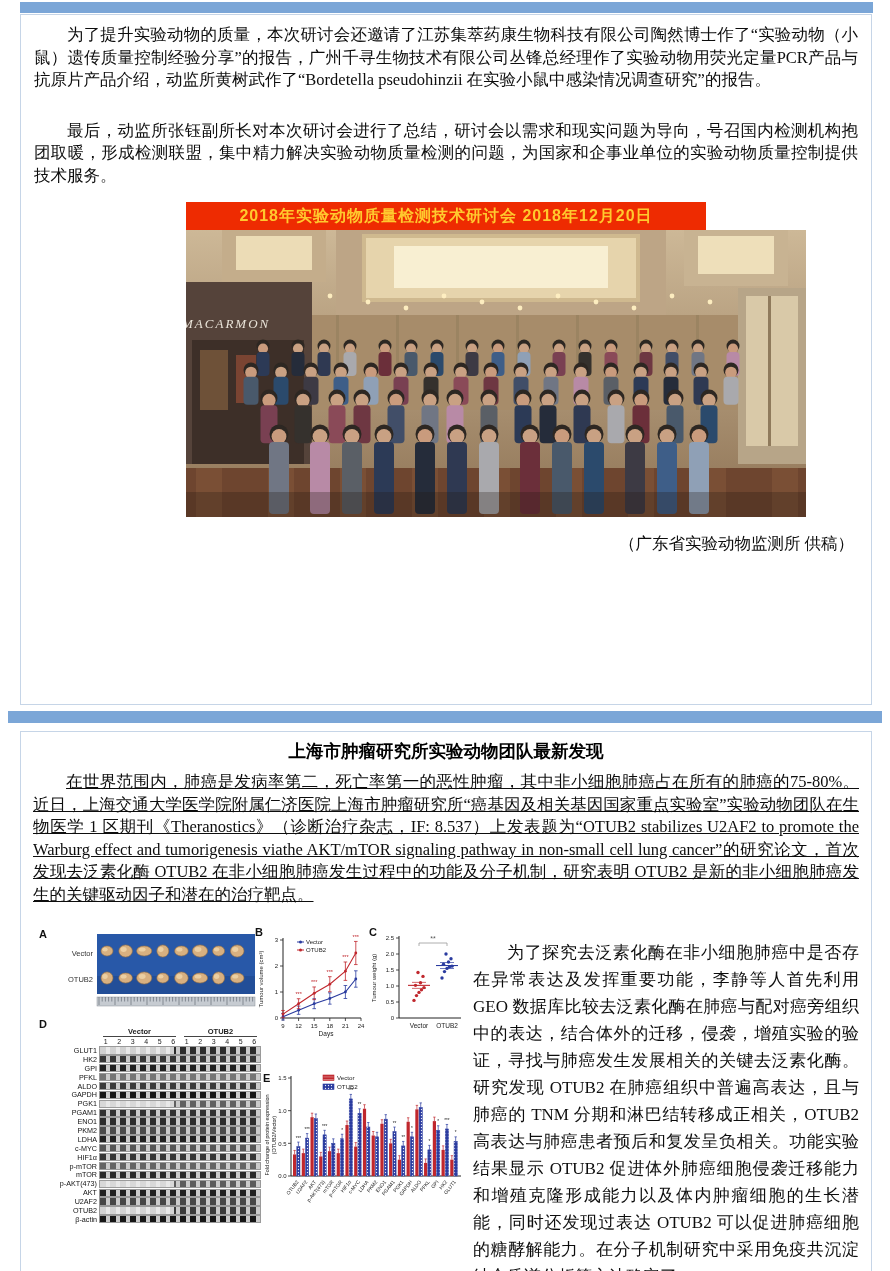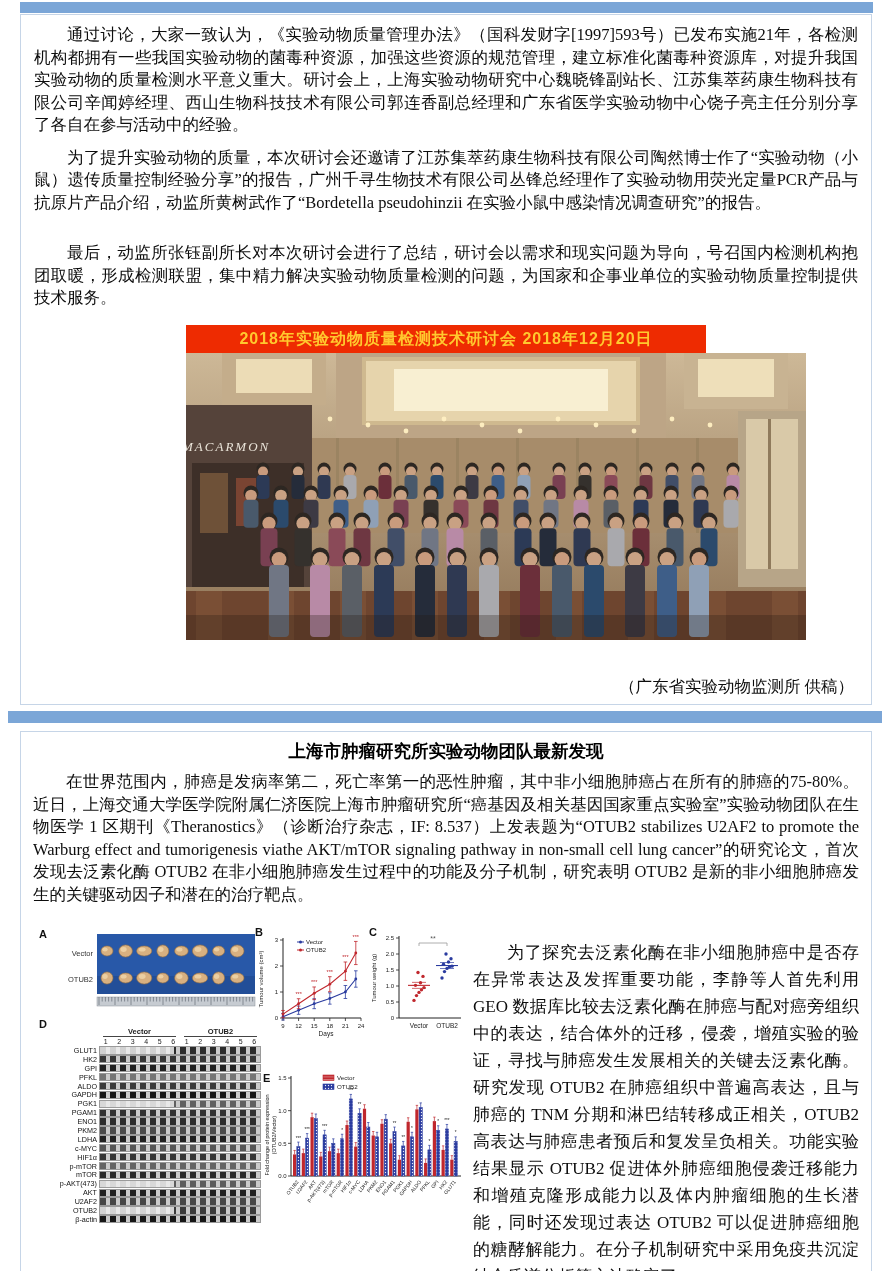--- a/index.html
+++ b/index.html
@@ -10,24 +10,24 @@
   .box{position:absolute;left:20px;width:852px;box-sizing:border-box;background:#fff;border:1px solid #c6d5e7;}
   .box1{top:14px;height:691px;padding:9px 13px 0 13px;}
   .box2{top:731px;height:543px;border-bottom:none;padding:6px 12px 0 12px;overflow:hidden;}
   .para{font-size:16.5px;line-height:22.5px;color:#0d0d0d;text-align:justify;text-indent:2em;margin:0 0 10px 0;}
   .para.p3{margin-top:28px;margin-bottom:0;}
   .group-photo{width:520px;margin:15px auto 0 auto;}
   .photo-banner{height:28px;line-height:28px;background:#ee2b01;color:#ffc92e;text-align:center;
     font-family:"Liberation Sans","DejaVu Sans",sans-serif;font-weight:bold;font-size:16px;letter-spacing:1px;
     white-space:nowrap;overflow:hidden;}
   #photo-svg{display:block;width:620px;height:287px;background:#9a7d5e;}
-  .attribution{font-size:16.5px;color:#0d0d0d;text-align:right;margin:36px 4px 0 0;}
+  .attribution{font-size:16.5px;color:#0d0d0d;text-align:right;margin:16px 4px 0 0;}
   .a2-title{margin:2px 0 0 0;text-align:center;font-size:17.5px;line-height:23px;font-weight:bold;color:#000;}
   .a2-subtitle{margin:13px 0 0 0;text-align:center;font-size:17.5px;line-height:23px;font-weight:bold;color:#121212;}
-  .a2-intro{margin-top:8px;margin-bottom:16px;}
+  .a2-intro{margin-top:8px;margin-bottom:16px;text-decoration:underline;}
   .fig-row{display:flex;margin-top:13px;}
   .sci-figure{position:relative;flex:none;width:434px;height:306px;background:#fff;
     font-family:"Liberation Sans","DejaVu Sans",sans-serif;}
   .col-text{flex:1;margin-left:6px;font-size:17px;line-height:27px;color:#0d0d0d;text-align:justify;text-indent:2em;}
   .plabel{position:absolute;font-weight:bold;font-size:11px;color:#111;}
   .plabel-a{left:6px;top:6px;}
   .plabel-d{left:6px;top:96px;}
   #panelA-svg{position:absolute;left:12px;top:2px;}
   #panelB-svg{position:absolute;left:222px;top:2px;}
   #panelC-svg{position:absolute;left:334px;top:2px;}
@@ -44,21 +44,20 @@
   .blot-band{flex:1;height:6.2px;border:1px solid #9a9a9a;border-width:0.5px;}
 </style>
 </head>
 <body>
 
 <div class="page">
 
   <div class="top-bar"></div>
 
   <section class="box box1">
-    <p class="para">通过讨论，大家一致认为，《实验动物质量管理办法》（国科发财字[1997]593号）已发布实施21年，各检测机构都拥有一些我国实验动物的菌毒种资源，加强这些资源的规范管理，建立标准化菌毒种资源库，对提升我国实验动物的质量检测水平意义重大。研讨会上，上海实验动物研究中心魏晓锋副站长、江苏集萃药康生物科技有限公司辛闻婷经理、西山生物科技技术有限公司郭连香副总经理和广东省医学实验动物中心饶子亮主任分别分享了各自在参与活动中的经验。</p>
     <p class="para">为了提升实验动物的质量，本次研讨会还邀请了江苏集萃药康生物科技有限公司陶然博士作了“实验动物（小鼠）遗传质量控制经验分享”的报告，广州千寻生物技术有限公司丛锋总经理作了实验动物用荧光定量PCR产品与抗原片产品介绍，动监所黄树武作了“Bordetella pseudohinzii 在实验小鼠中感染情况调查研究”的报告。</p>
     <p class="para p3">最后，动监所张钰副所长对本次研讨会进行了总结，研讨会以需求和现实问题为导向，号召国内检测机构抱团取暖，形成检测联盟，集中精力解决实验动物质量检测的问题，为国家和企事业单位的实验动物质量控制提供技术服务。</p>
 
     <figure class="group-photo" style="margin-top:15px">
       <div class="photo-banner">2018年实验动物质量检测技术研讨会  2018年12月20日</div>
       <svg id="photo-svg" viewBox="0 0 620 287">
           <defs>
             <linearGradient id="sky" x1="0" y1="0" x2="0" y2="1">
               <stop offset="0" stop-color="#cdb897"></stop>
               <stop offset="1" stop-color="#8f7456"></stop>

